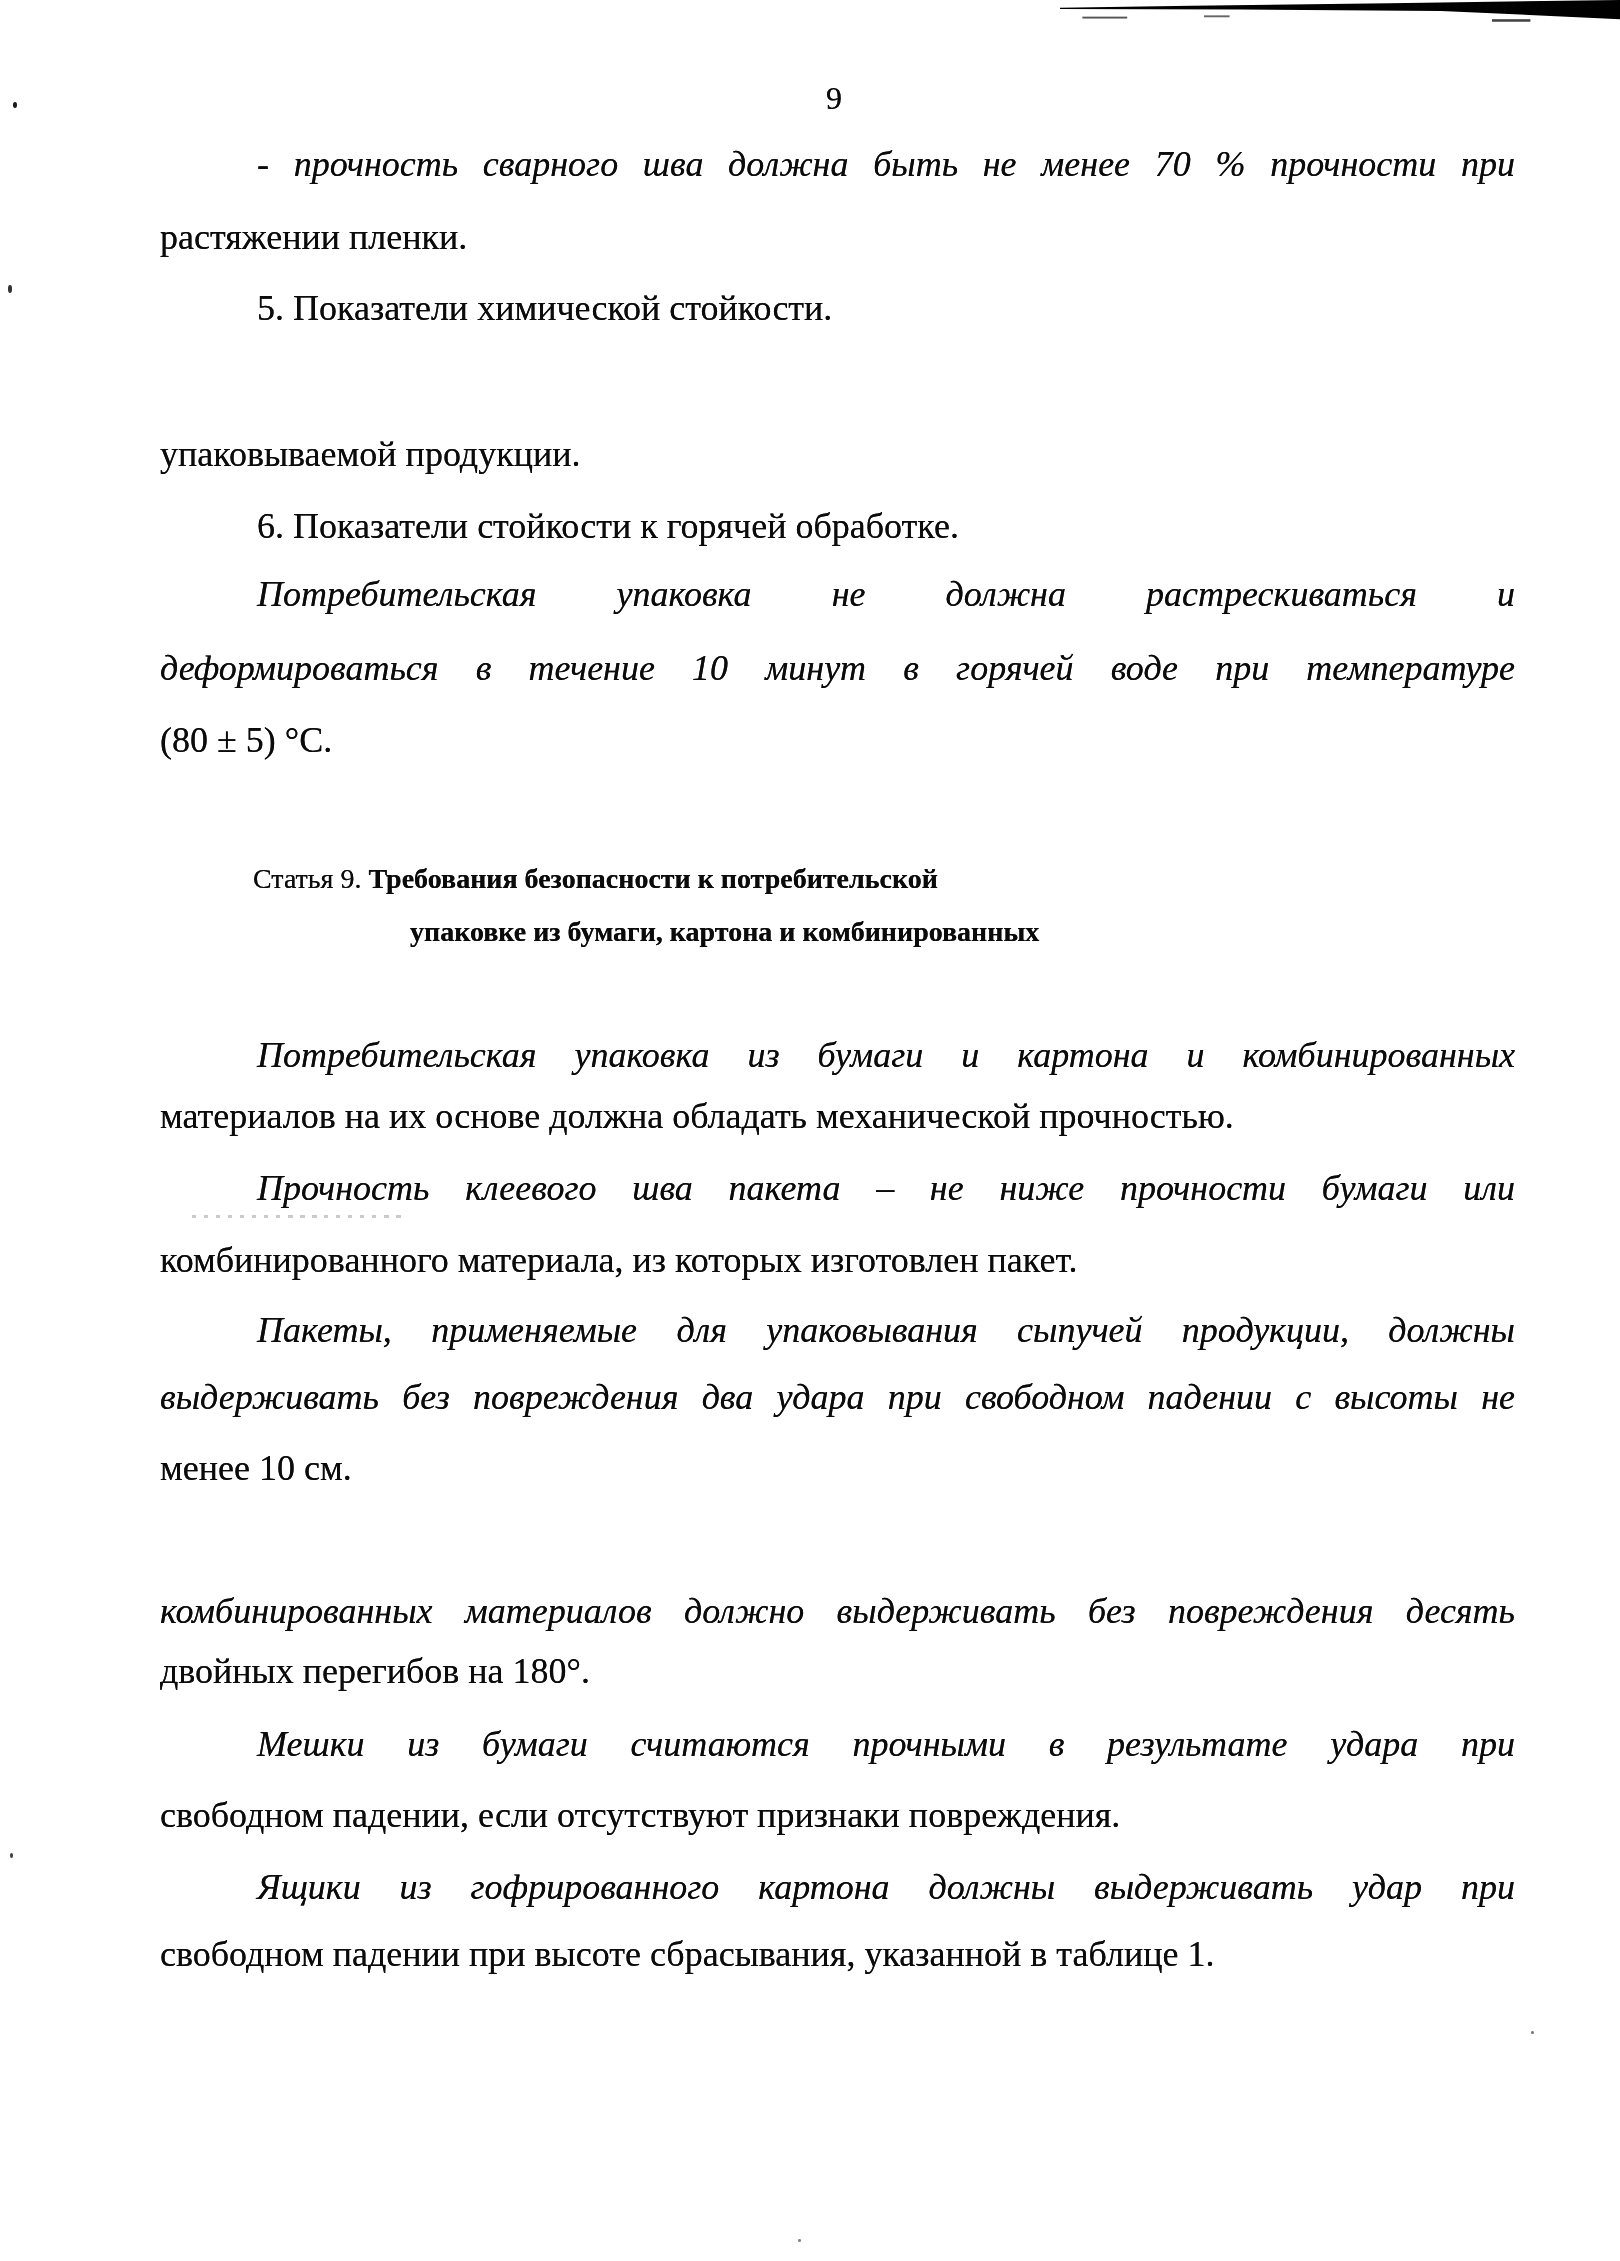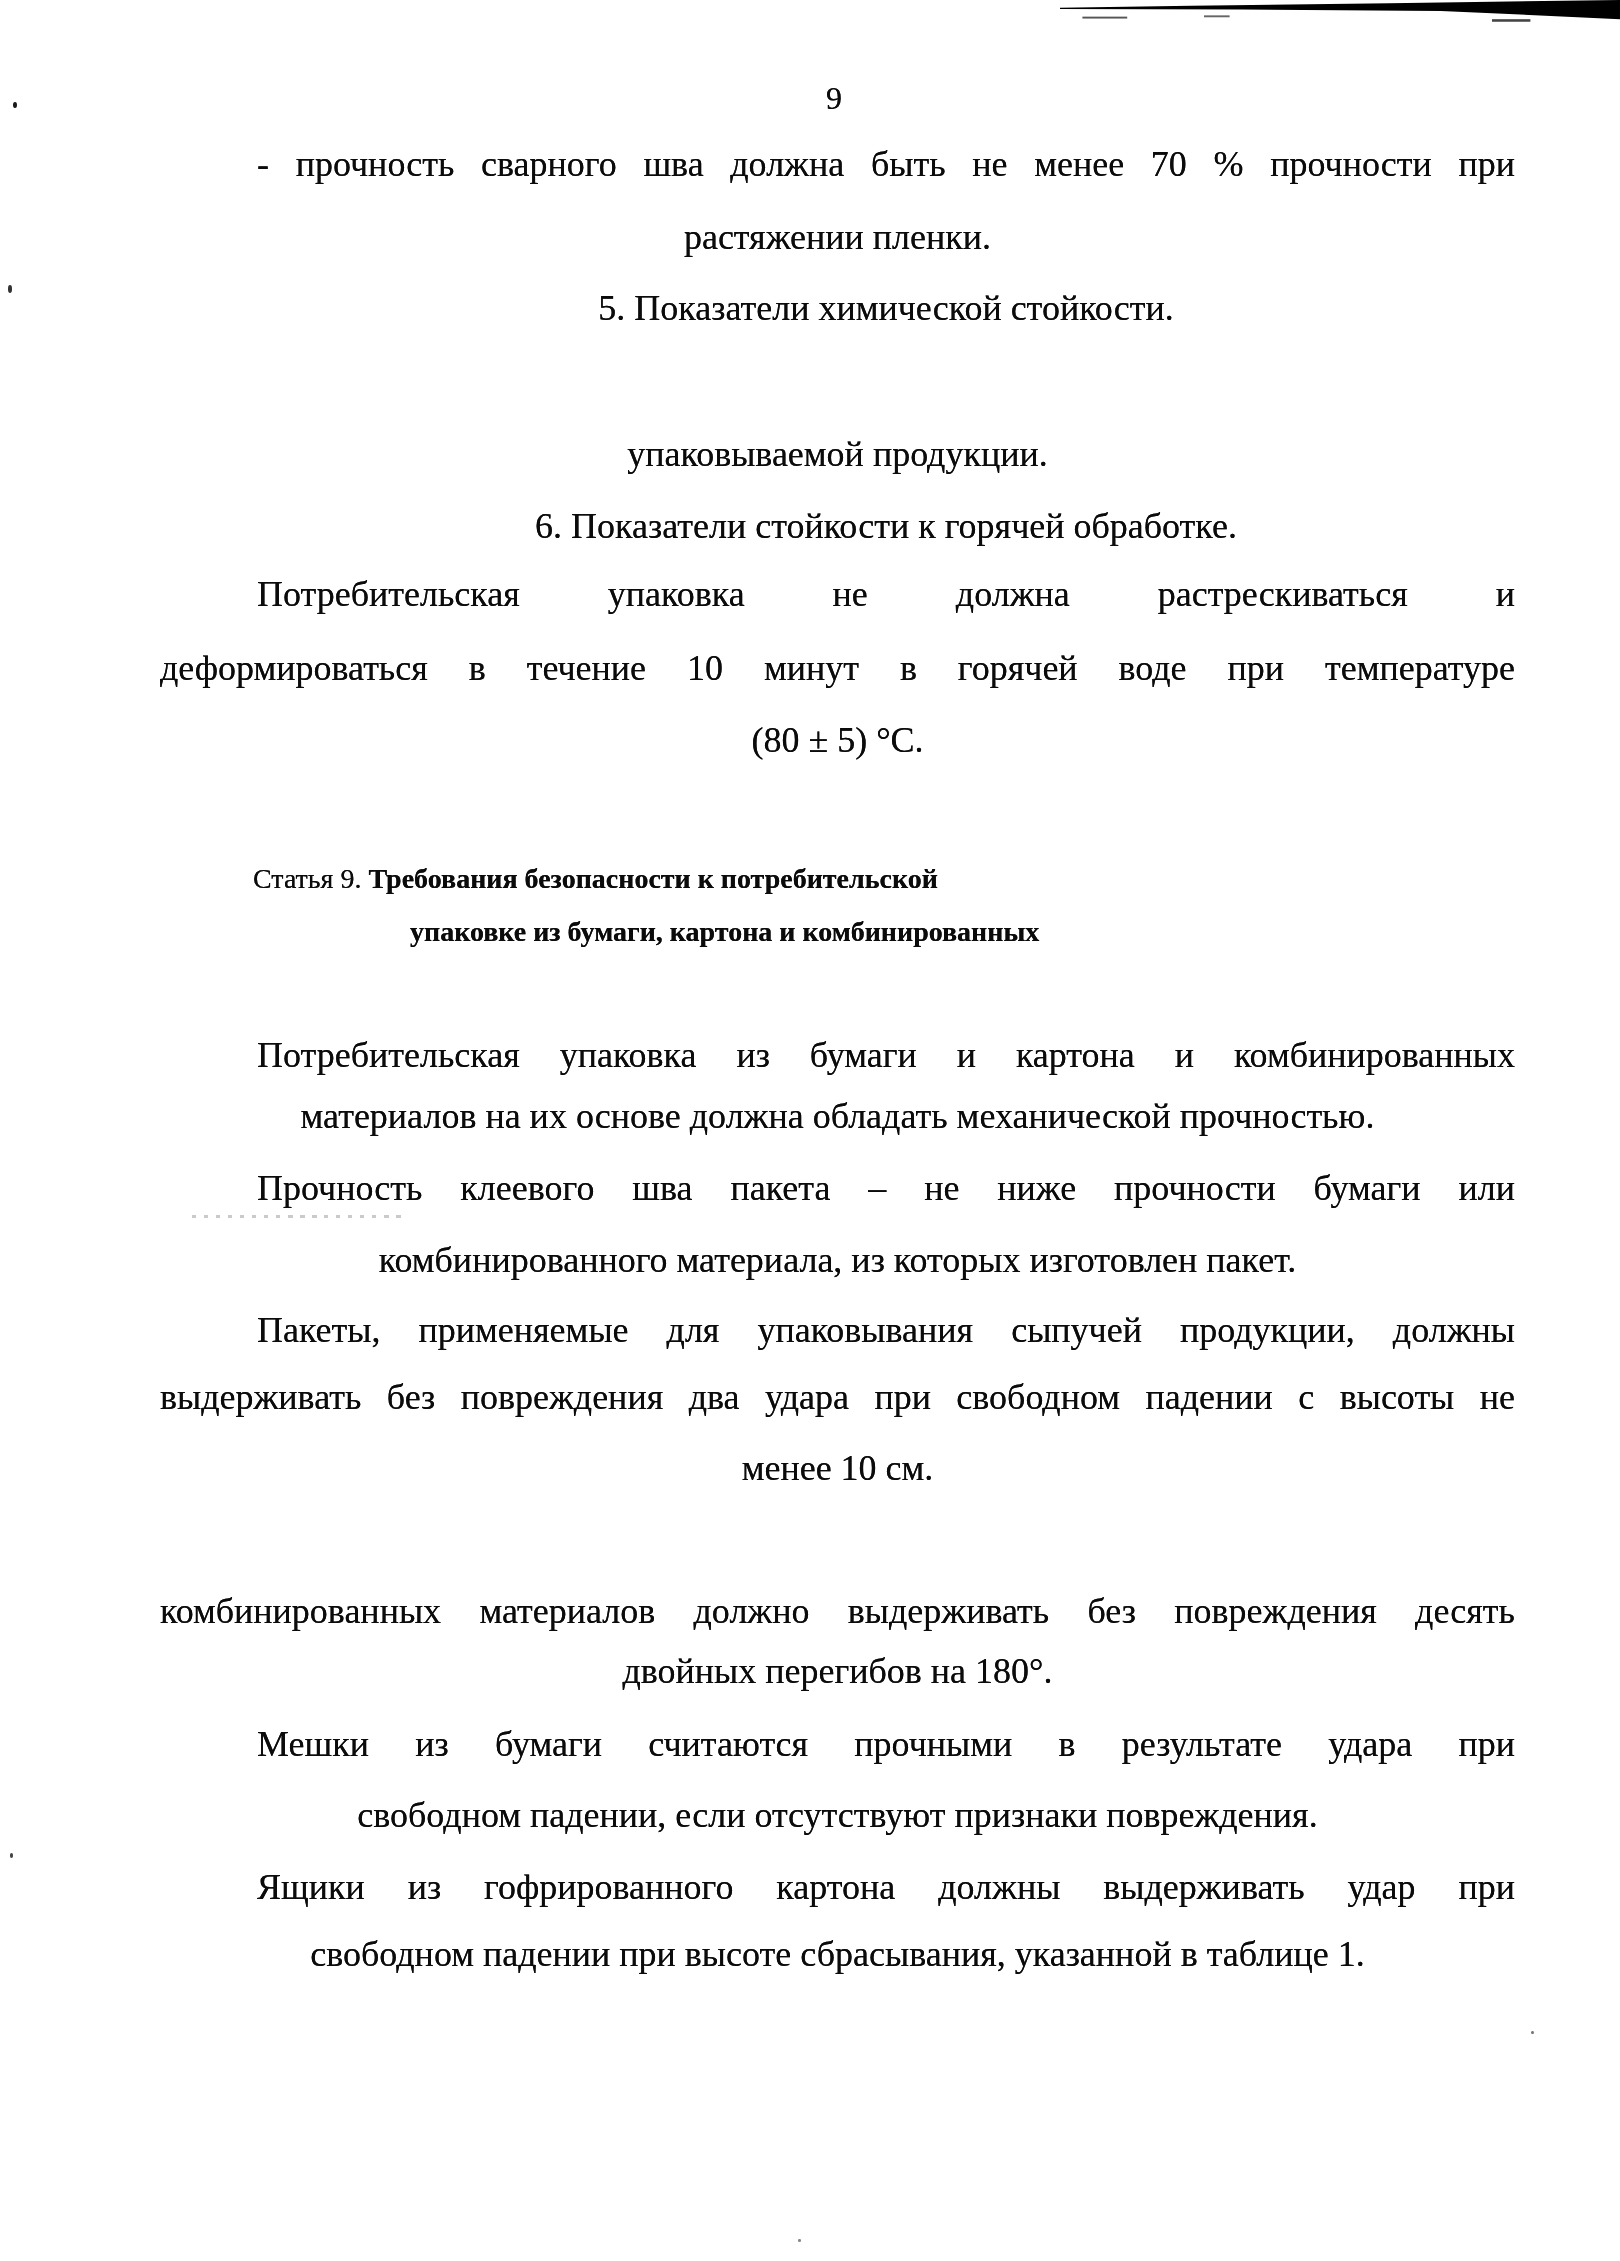--- a/index.html
+++ b/index.html
@@ -14,27 +14,28 @@
   }
   .pagenum{
     position:absolute;top:82px;left:0;width:1620px;
     text-align:center;font-size:32px;line-height:33px;
     transform:translateX(24px);
   }
   .line{
     position:absolute;left:160px;width:1355px;
     font-size:36px;line-height:38px;
     box-sizing:border-box;
-    text-align:center;white-space:nowrap;
+    text-align:left;white-space:nowrap;
   }
   .j{ 
     white-space:normal;
     text-align:justify;
     text-align-last:justify;
     text-justify:inter-word;
+    font-style:italic;
   }
   .i{ 
     padding-left:97px;
   }
   .hline{
     position:absolute;
     font-size:28px;line-height:38px;
     font-weight:700;white-space:nowrap;
   }
   .hlabel{font-weight:400;}

